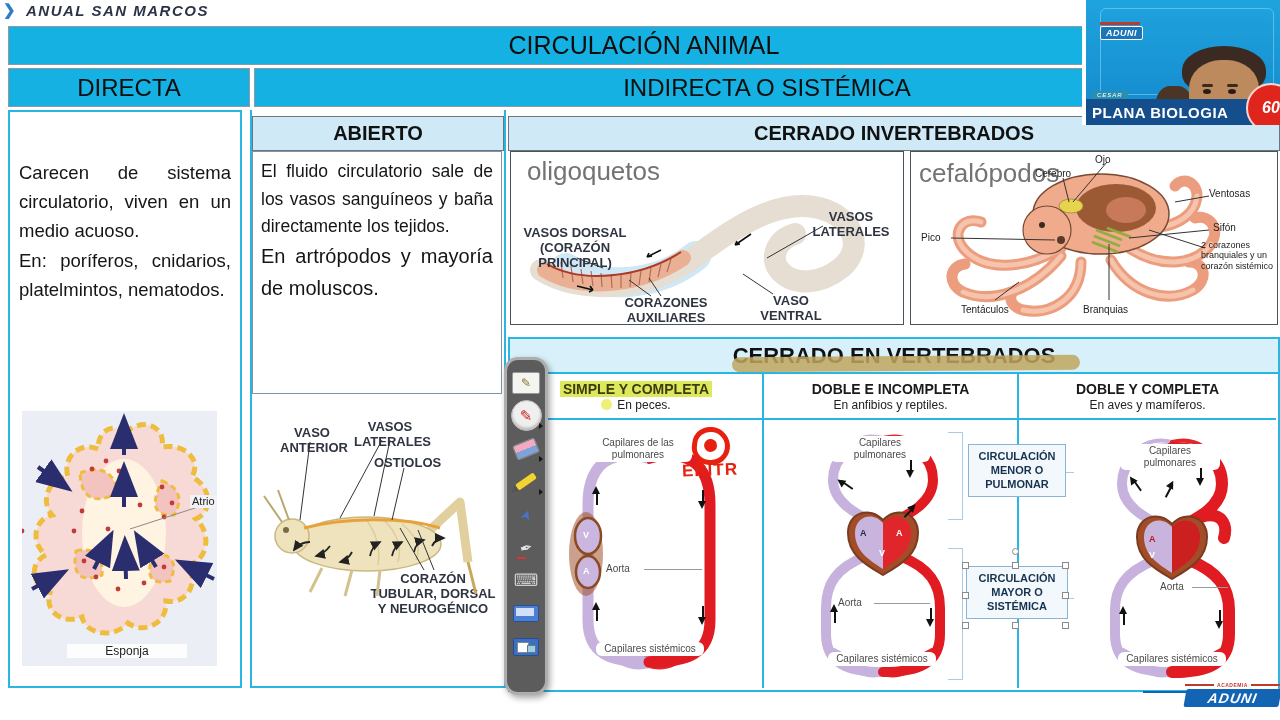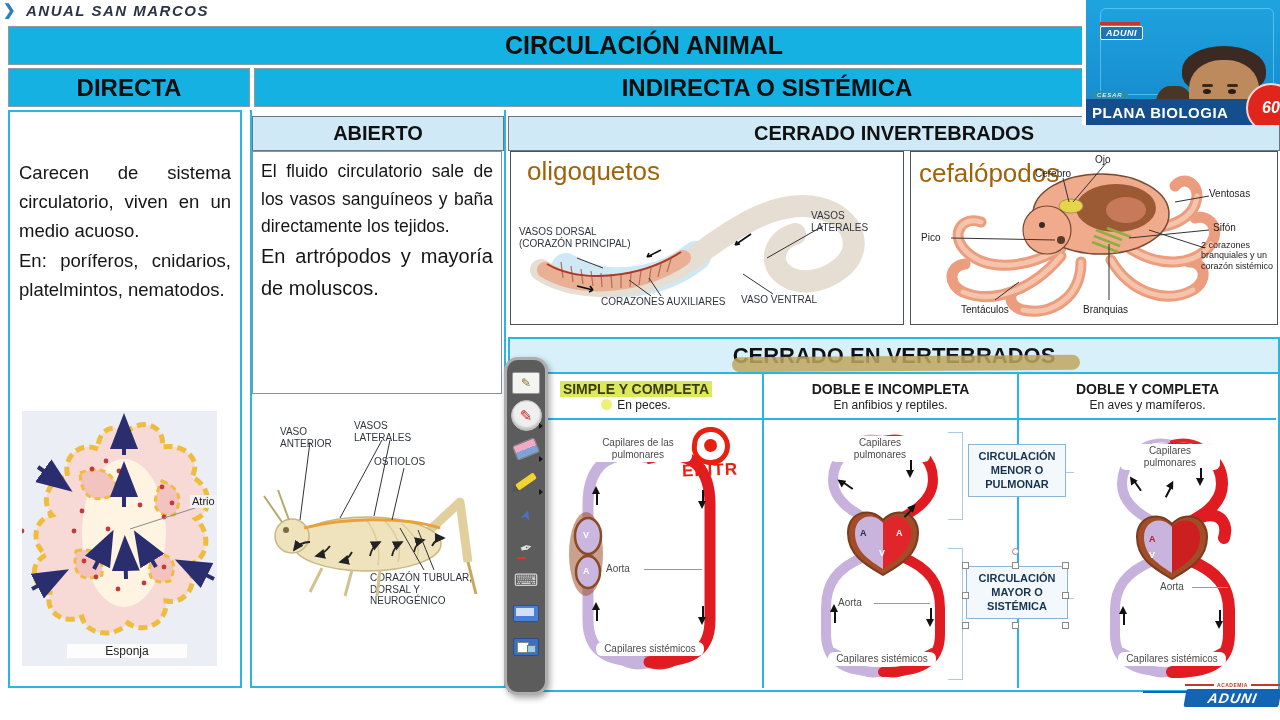--- a/index.html
+++ b/index.html
@@ -8,33 +8,33 @@
 
   
   #logo-bar{position:absolute;left:0;top:0;width:1280px;height:24px;background:#fff;}
   .logo-chev{position:absolute;left:3px;top:1px;font-size:15px;font-weight:bold;color:#2e7cc4;}
   .logo-text{position:absolute;left:26px;top:2px;font-size:15px;font-weight:800;font-style:italic;
              color:#2b3447;letter-spacing:1.5px;}
 
   
   .cyanbar{position:absolute;background:#14b1e2;border:1px solid #8f9aa0;
            display:flex;align-items:center;justify-content:center;
-           font-weight:700;color:#0d0d0d;}
+           font-weight:400;color:#0d0d0d;}
   .palehdr{position:absolute;background:#cfe9f6;border:1px solid #6b7680;
            display:flex;align-items:center;justify-content:center;font-weight:800;color:#111;}
 
   .panel{position:absolute;background:#fff;}
 
   
   .bodytext{font-size:18.5px;line-height:1.58;color:#151515;text-align:justify;}
 
   
-  .flab{position:absolute;font-size:10px;line-height:1.15;font-weight:400;color:#2e3440;text-align:left;}
+  .flab{position:absolute;font-size:13px;line-height:1.15;font-weight:700;color:#2e3440;text-align:center;}
   .flab2{position:absolute;font-size:10px;line-height:1.15;font-weight:400;color:#222;text-align:left;}
-  .figtitle{position:absolute;font-size:26px;color:#a16207;}
+  .figtitle{position:absolute;font-size:26px;color:#737373;}
 
   
   .loopbox{position:absolute;background:#fff;border-radius:6px;padding:1px 2px;
            font-size:10px;line-height:1.2;color:#4a4a4a;text-align:center;}
   .hletter{position:absolute;font-size:9px;font-weight:700;color:#1b2c4f;}
   .tline{position:absolute;height:1px;background:#999;}
 
   
   .arr{position:absolute;width:2px;background:#111;}
   .arr::after{content:"";position:absolute;left:-4px;border:4px solid transparent;}

